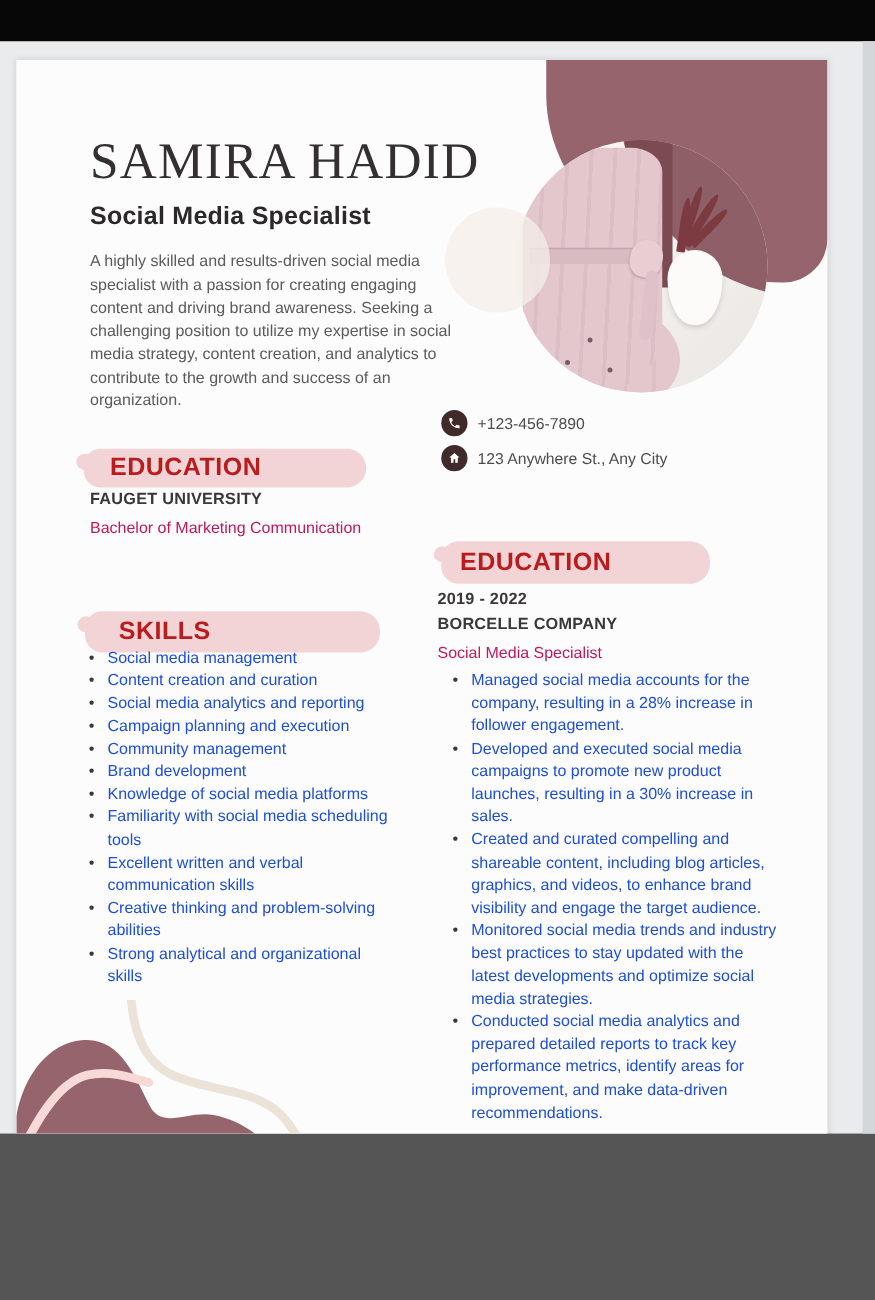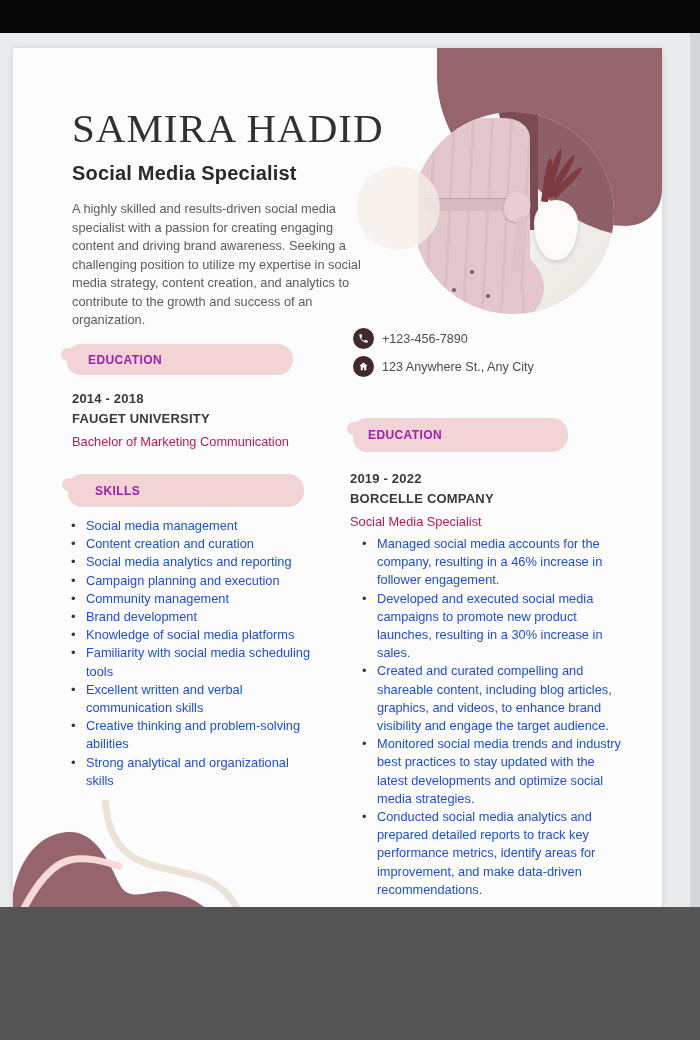--- a/index.html
+++ b/index.html
@@ -50,22 +50,22 @@
   .summary{position:absolute;left:59px;top:152px;width:303px;margin:0;font-size:12.8px;line-height:18.5px;
         color:#5d5a5b;}
 
   .contact{position:absolute;left:340px;top:280px;}
   .contact-row{display:flex;align-items:center;margin-bottom:7px;height:21px;}
   .cicon{width:21px;height:21px;border-radius:50%;background:#402b2a;display:flex;align-items:center;
          justify-content:center;flex:0 0 21px;}
   .cicon svg{width:11px;height:11px;fill:#fff;}
   .ctext{margin-left:8px;font-size:12.6px;color:#4e4b4c;}
 
-  .pill{position:absolute;background:#f2d3d6;color:#a21caf;font-weight:bold;font-size:12px;
-        letter-spacing:.4px;display:flex;align-items:center;border-radius:14px 16px 16px 14px;}
+  .pill{position:absolute;background:#f2d3d6;color:#b91c1c;font-weight:bold;font-size:20px;
+        letter-spacing:.4px;display:flex;align-items:center;border-radius:14px 16px 16px 14px;margin-top:15px;}
   .pill::before{content:"";position:absolute;left:-6px;top:4px;width:14px;height:13px;background:#f2d3d6;
         border-radius:50%;}
   .pill-edu{left:54px;top:296px;width:205px;height:31px;padding-left:21px;}
   .pill-skills{left:55px;top:426px;width:209px;height:33px;padding-left:27px;}
   .pill-exp{left:340px;top:370px;width:200px;height:34px;padding-left:15px;}
 
   .entry{position:absolute;}
   .entry .b{font-size:13px;font-weight:bold;color:#3b3738;line-height:20px;letter-spacing:.2px;}
   .entry .n{font-size:12.8px;color:#be185d;line-height:20px;margin-top:3px;}
   .edu-entry{left:59px;top:341px;}
@@ -140,21 +140,20 @@
             </svg>
         </span>
         <span class="ctext">123 Anywhere St., Any City</span>
       </div>
     </div>
 
     <div class="pill pill-edu">
       <span>EDUCATION</span>
     </div>
     <div class="entry edu-entry">
-      <div class="b">2014 - 2018</div>
       <div class="b">FAUGET UNIVERSITY</div>
       <div class="n">Bachelor of Marketing Communication</div>
     </div>
 
     <div class="pill pill-skills">
       <span>SKILLS</span>
     </div>
     <ul class="dotlist skills-list">
       <li>Social media management</li>
       <li>Content creation and curation</li>
@@ -171,21 +170,21 @@
 
     <div class="pill pill-exp">
       <span>EDUCATION</span>
     </div>
     <div class="entry exp-entry">
       <div class="b">2019 - 2022</div>
       <div class="b">BORCELLE COMPANY</div>
       <div class="n">Social Media Specialist</div>
     </div>
     <ul class="dotlist exp-list">
-      <li>Managed social media accounts for the company, resulting in a 46% increase in follower engagement.</li>
+      <li>Managed social media accounts for the company, resulting in a 28% increase in follower engagement.</li>
       <li>Developed and executed social media campaigns to promote new product launches, resulting in a 30% increase in sales.</li>
       <li>Created and curated compelling and shareable content, including blog articles, graphics, and videos, to enhance brand visibility and engage the target audience.</li>
       <li>Monitored social media trends and industry best practices to stay updated with the latest developments and optimize social media strategies.</li>
       <li>Conducted social media analytics and prepared detailed reports to track key performance metrics, identify areas for improvement, and make data-driven recommendations.</li>
     </ul>
 
     <svg class="blob-bl" viewBox="0 0 265 178">
       <path d="M0 93 C 6 61, 25 34, 54 32 C 83 30, 95 61, 107 85 C 117 104, 138 88, 158 92 C 188 98, 213 121, 226 156 C 230 166, 234 174, 236 178 L 0 178 Z" fill="#96646c"></path>
       <path d="M92 0 C 94 22, 100 48, 125 60 C 155 74, 190 70, 212 92 C 232 112, 240 150, 244 178" fill="none" stroke="#ebe3d8" stroke-width="7" stroke-linecap="round"></path>
       <path d="M-4 139 C 13 101, 32 66, 57 60 C 75 56, 92 62, 106 66" fill="none" stroke="#f7d9d7" stroke-width="7" stroke-linecap="round"></path>

